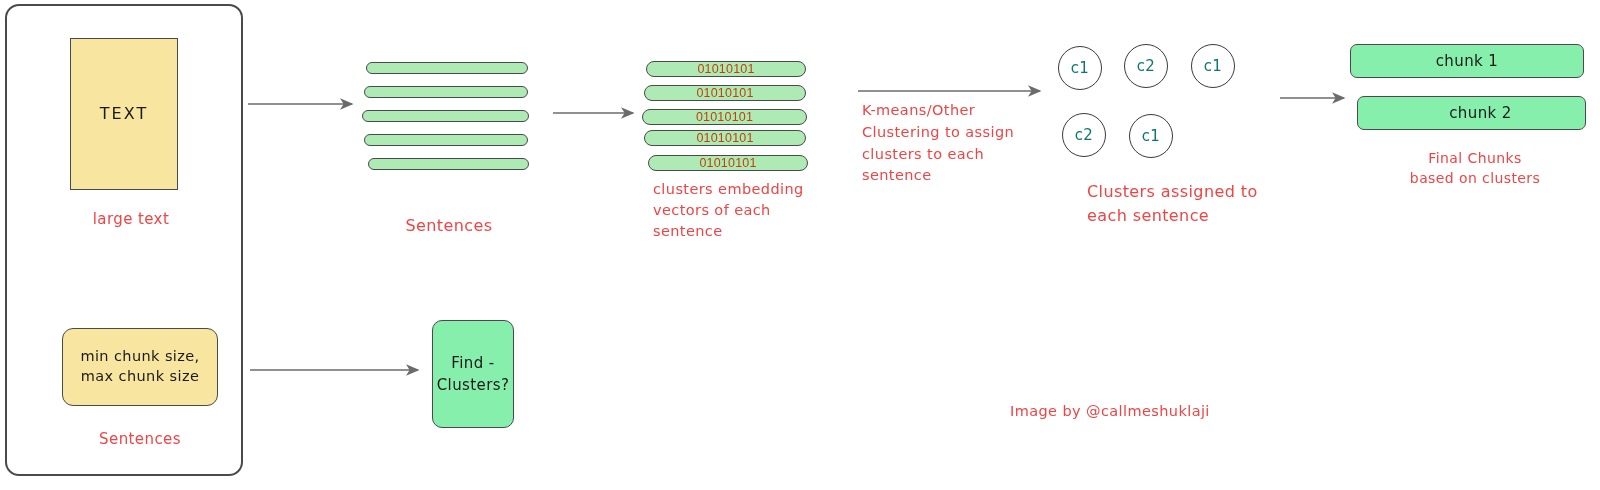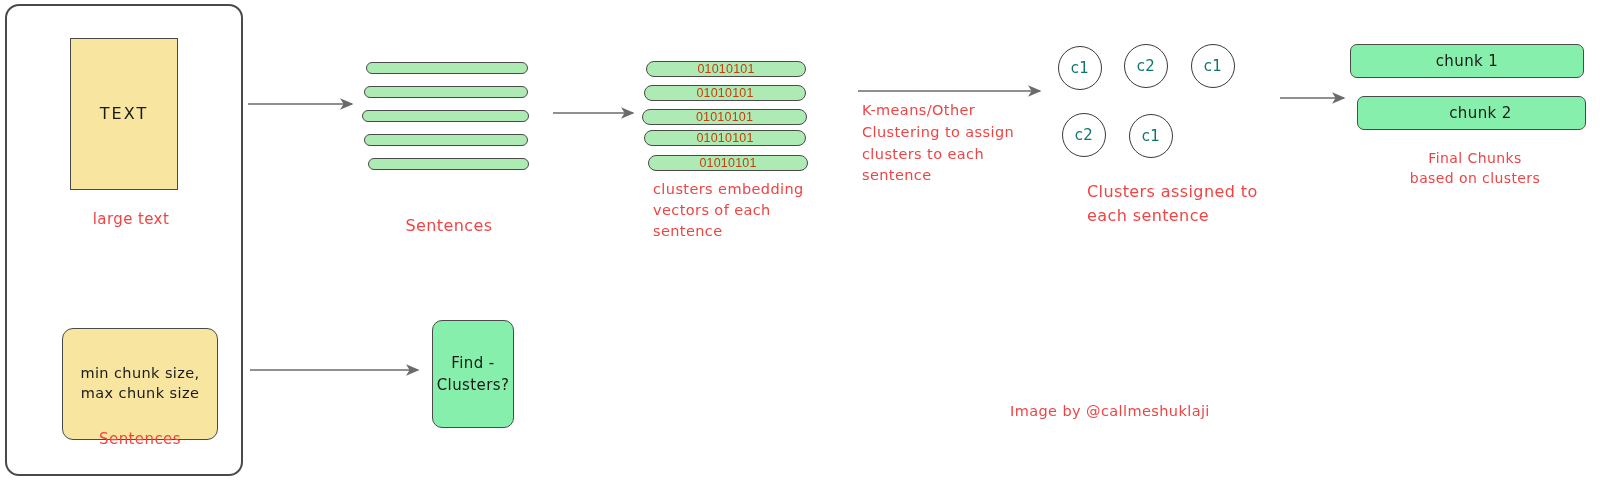--- a/index.html
+++ b/index.html
@@ -88,21 +88,21 @@
 
 <div id="canvas">
 
   <div class="panel"></div>
 
   <div class="box yellow hand" style="left:70px; top:38px; width:108px; height:152px; border-radius:0; font-size:16px; letter-spacing:2px;">
     <span>TEXT</span>
   </div>
   <div class="label hand center-label" style="left:58px; top:210px; width:146px; font-size:15px;">large text</div>
 
-  <div class="box yellow hand" style="left:62px; top:328px; width:156px; height:112px; border-radius:11px; font-size:14.5px; flex-direction:column;">
+  <div class="box yellow hand" style="left:62px; top:328px; width:156px; height:78px; border-radius:11px; font-size:14.5px; flex-direction:column;">
     <span>min chunk size,</span>
     <span>max chunk size</span>
   </div>
   <div class="label hand center-label" style="left:62px; top:430px; width:156px; font-size:15px;">Sentences</div>
 
   <svg class="arrow-svg" style="left:248px; top:92px; width:118px; height:24px;">
     <defs>
       <marker id="ah1" markerWidth="9" markerHeight="9" refX="8" refY="4.5" orient="auto">
         <path d="M0,0.6 L9,4.5 L0,8.4 L2.4,4.5 Z" fill="#6b6b6b"></path>
       </marker>

